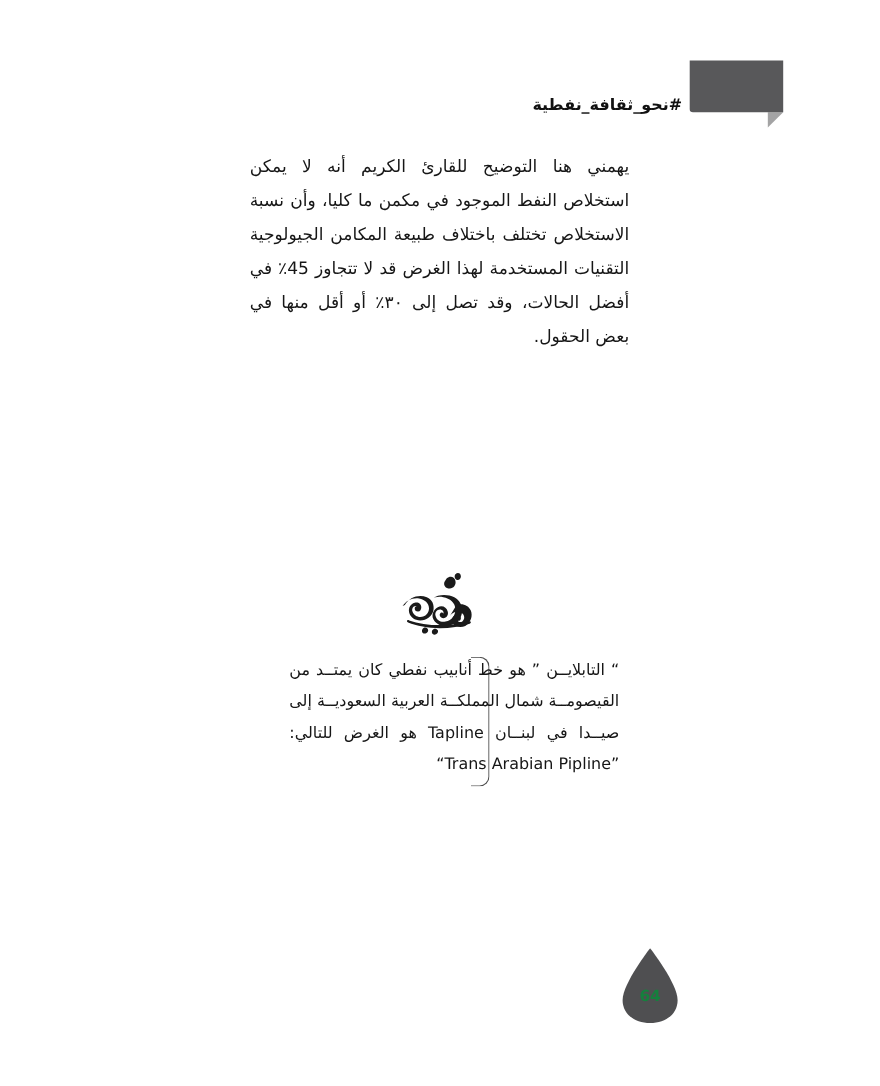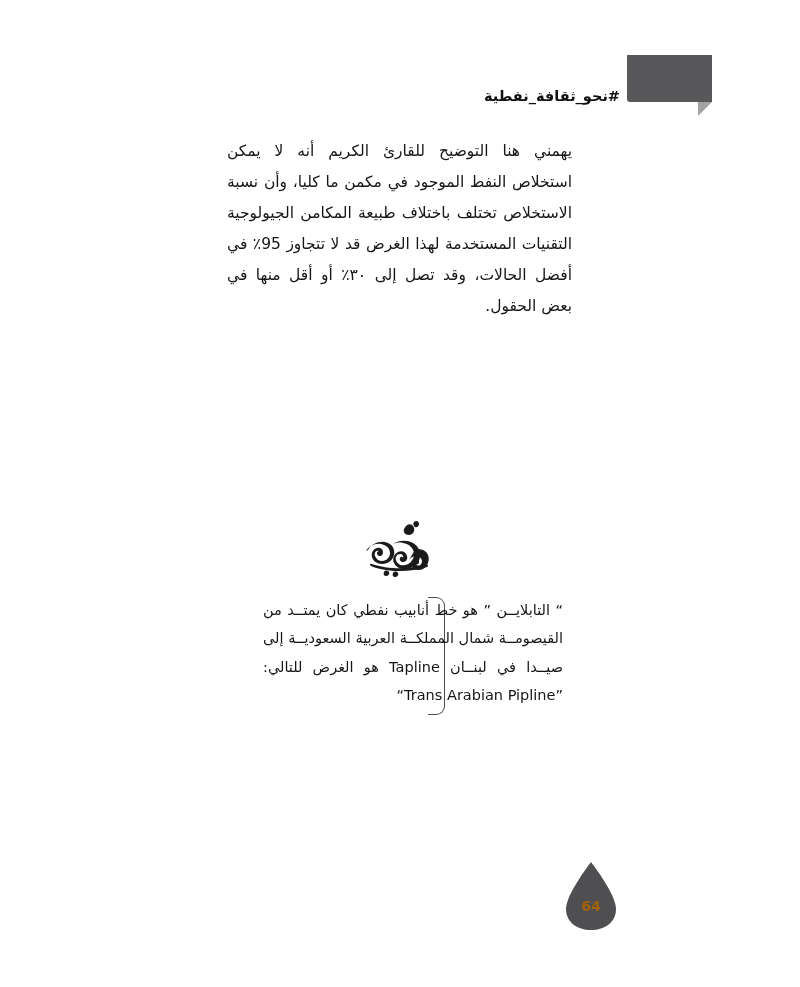--- a/index.html
+++ b/index.html
@@ -119,34 +119,34 @@
   }
   .droplet svg { display: block; }
   .droplet-num {
     position: absolute;
     top: 38px;
     left: 0;
     width: 58px;
     text-align: center;
     font-size: 14px;
     font-weight: bold;
-    color: #a16207;
+    color: #15803d;
     direction: ltr;
   }
 </style>
 </head>
 <body>
 
 <div class="page">
 
   <div class="corner-tab"></div>
 
   <div class="header-title">#نحو_ثقافة_نفطية</div>
 
-  <div class="body-text">يهمني هنا التوضيح للقارئ الكريم أنه لا يمكن استخلاص النفط الموجود في مكمن ما كليا، وأن نسبة الاستخلاص تختلف باختلاف طبيعة المكامن الجيولوجية التقنيات المستخدمة لهذا الغرض قد لا تتجاوز 95٪ في أفضل الحالات، وقد تصل إلى ٣٠٪ أو أقل منها في بعض الحقول.</div>
+  <div class="body-text">يهمني هنا التوضيح للقارئ الكريم أنه لا يمكن استخلاص النفط الموجود في مكمن ما كليا، وأن نسبة الاستخلاص تختلف باختلاف طبيعة المكامن الجيولوجية التقنيات المستخدمة لهذا الغرض قد لا تتجاوز 45٪ في أفضل الحالات، وقد تصل إلى ٣٠٪ أو أقل منها في بعض الحقول.</div>
 
   <div class="note-logo">
     <svg viewBox="0 0 80 62" width="80" height="62" aria-hidden="true">
       <g fill="#1a1a1a">
         <path d="M46 6 c3 -3 7 -2 8 2 c1 4 -2 7 -5 7 c-4 0 -6 -3 -5 -6 z"></path>
         <path d="M54 2 c2 -2 5 -1 5 2 c0 2 -2 4 -4 3 c-2 -1 -2 -4 -1 -5 z"></path>
         <path d="M8 30 c4 -7 13 -10 20 -7 c5 2 7 7 6 12 c-1 5 -6 9 -12 9 c-5 0 -9 -3 -10 -7 c-1 -4 1 -8 5 -9 c3 -1 6 1 6 4 c0 2 -1 4 -3 4 c-2 0 -3 -1 -3 -3 c0 -1 1 -2 2 -2 c-3 -1 -5 2 -4 5 c1 3 4 5 7 5 c5 0 8 -4 8 -8 c0 -5 -4 -8 -9 -9 c-6 -1 -12 2 -15 7 z"></path>
         <path d="M33 24 c6 -4 14 -4 20 -1 c5 3 8 8 7 14 c-1 6 -6 11 -13 12 c-6 1 -11 -2 -13 -6 c-2 -4 0 -9 4 -11 c4 -2 8 0 9 4 c1 3 -1 6 -4 6 c-2 0 -4 -2 -3 -4 c1 -2 3 -1 3 0 c1 -2 -1 -4 -3 -4 c-3 0 -5 3 -4 6 c1 4 5 6 9 5 c6 -1 9 -6 9 -11 c0 -6 -5 -10 -11 -11 c-4 -1 -8 0 -10 1 z"></path>
         <path d="M55 30 c5 -2 11 0 13 5 c2 5 0 11 -5 14 c-4 2 -9 1 -11 -2 c-2 -3 -1 -7 2 -8 c3 -1 5 1 5 3 c0 2 -2 3 -3 2 c1 2 4 2 5 0 c2 -2 1 -6 -2 -7 c-4 -2 -8 0 -10 3 z"></path>
         <path d="M12 44 c14 5 36 6 54 1 c2 -1 3 1 1 2 c-18 6 -42 5 -56 -1 c-2 -1 -1 -3 1 -2 z"></path>

